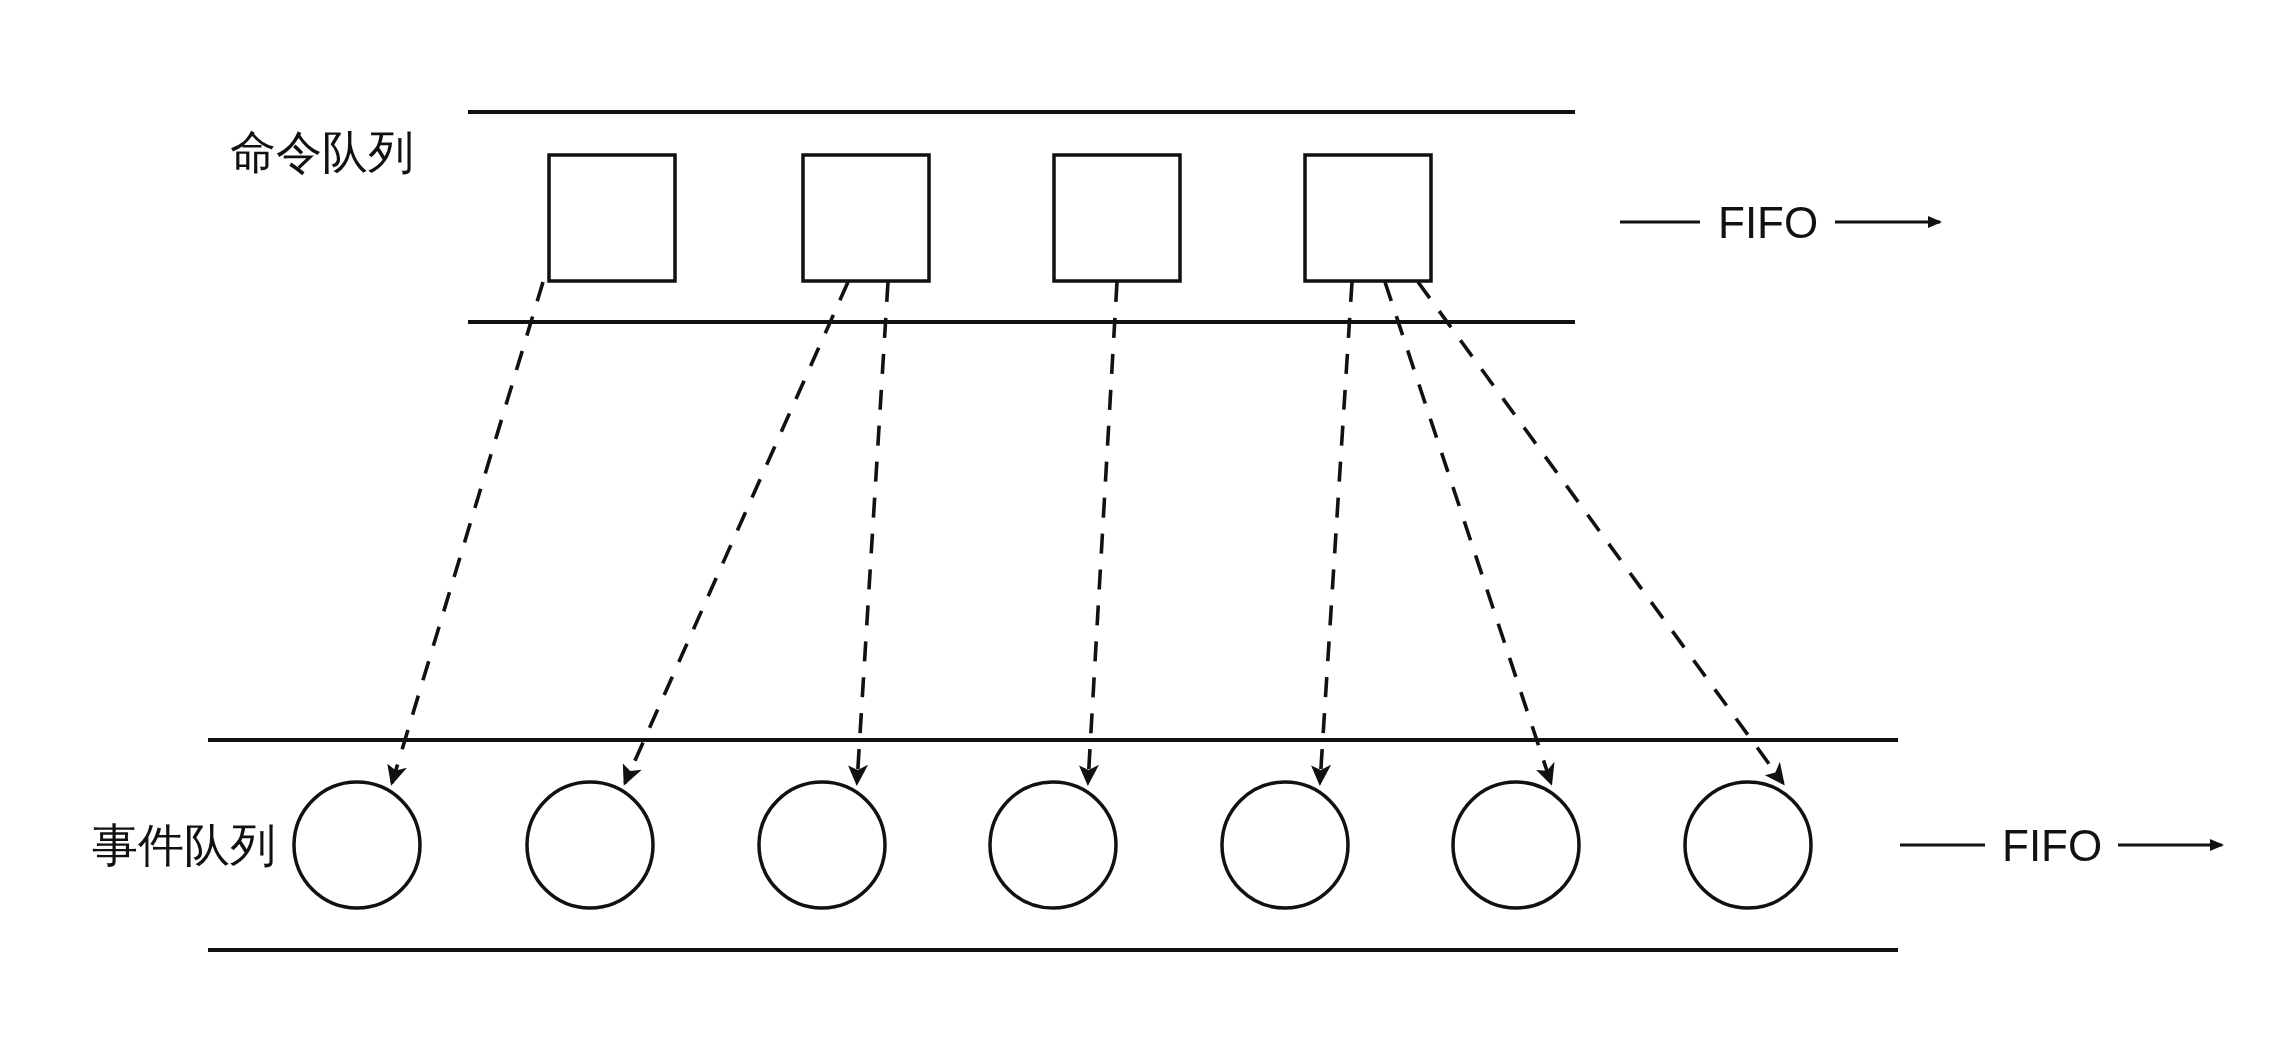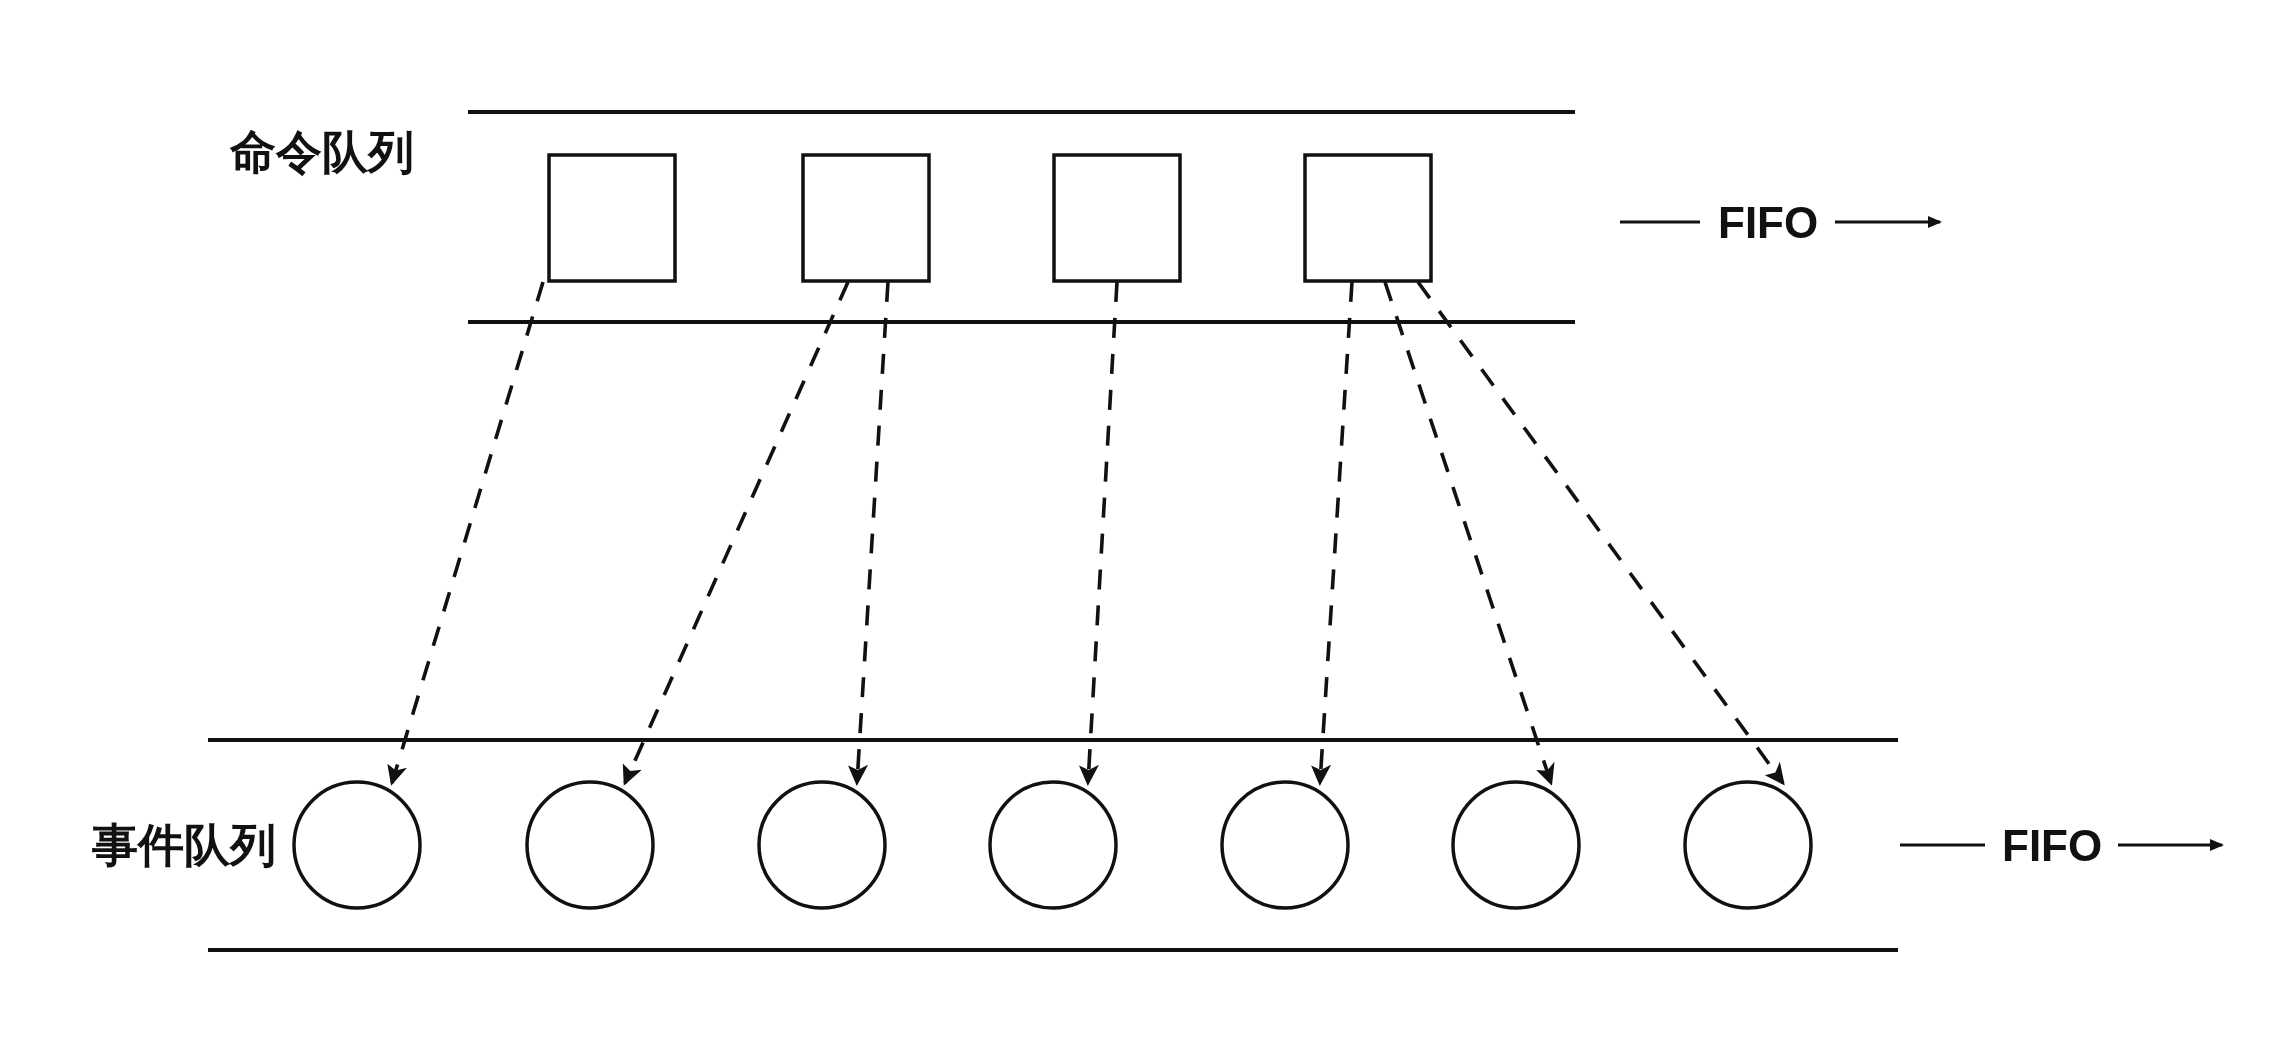--- a/index.html
+++ b/index.html
@@ -10,21 +10,20 @@
   }
   body {
     font-family: "Liberation Sans", "DejaVu Sans", sans-serif;
   }
   #stage {
     position: relative;
     width: 2284px;
     height: 1064px;
     background: #ffffff;
     overflow: hidden;
-    font-weight: bold;
   }
   #diagram {
     position: absolute;
     left: 0;
     top: 0;
     width: 2284px;
     height: 1064px;
     display: block;
   }
   .cjk-label {

